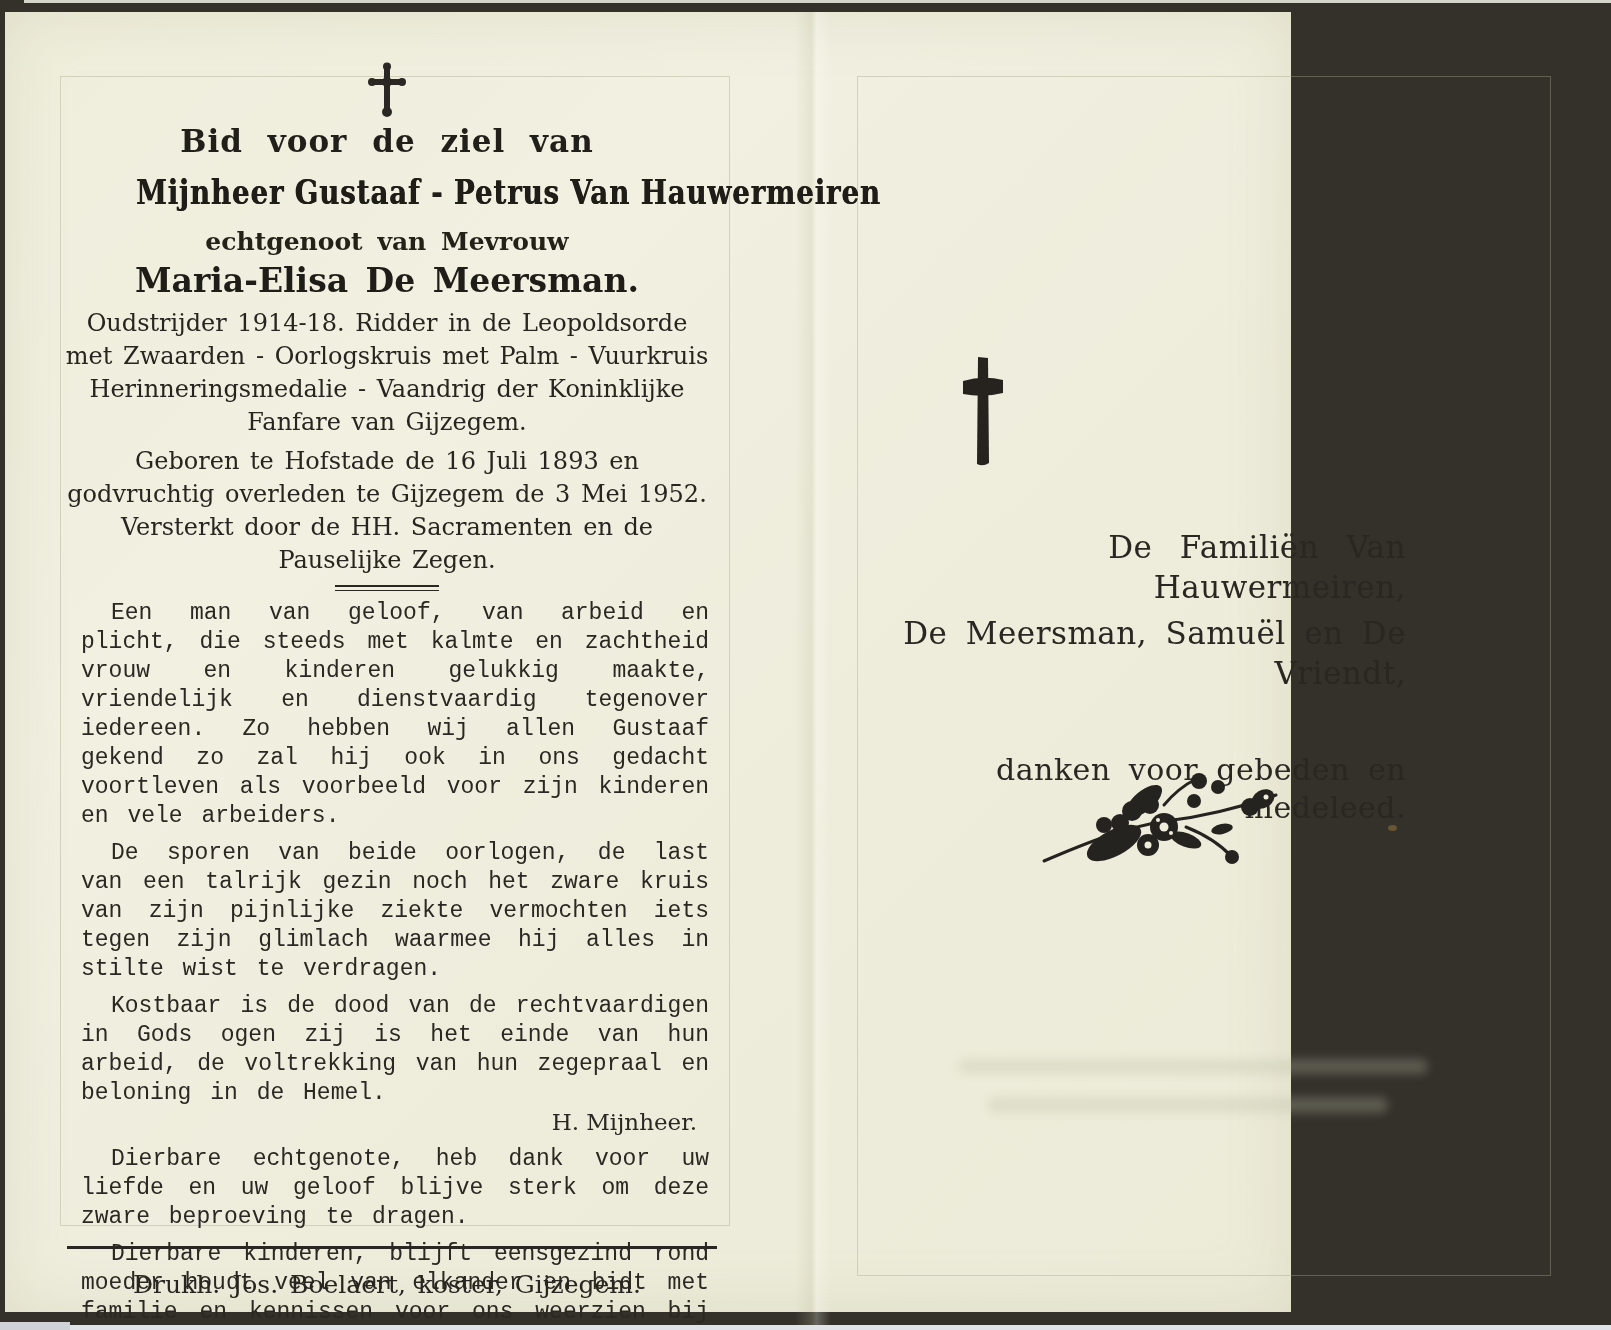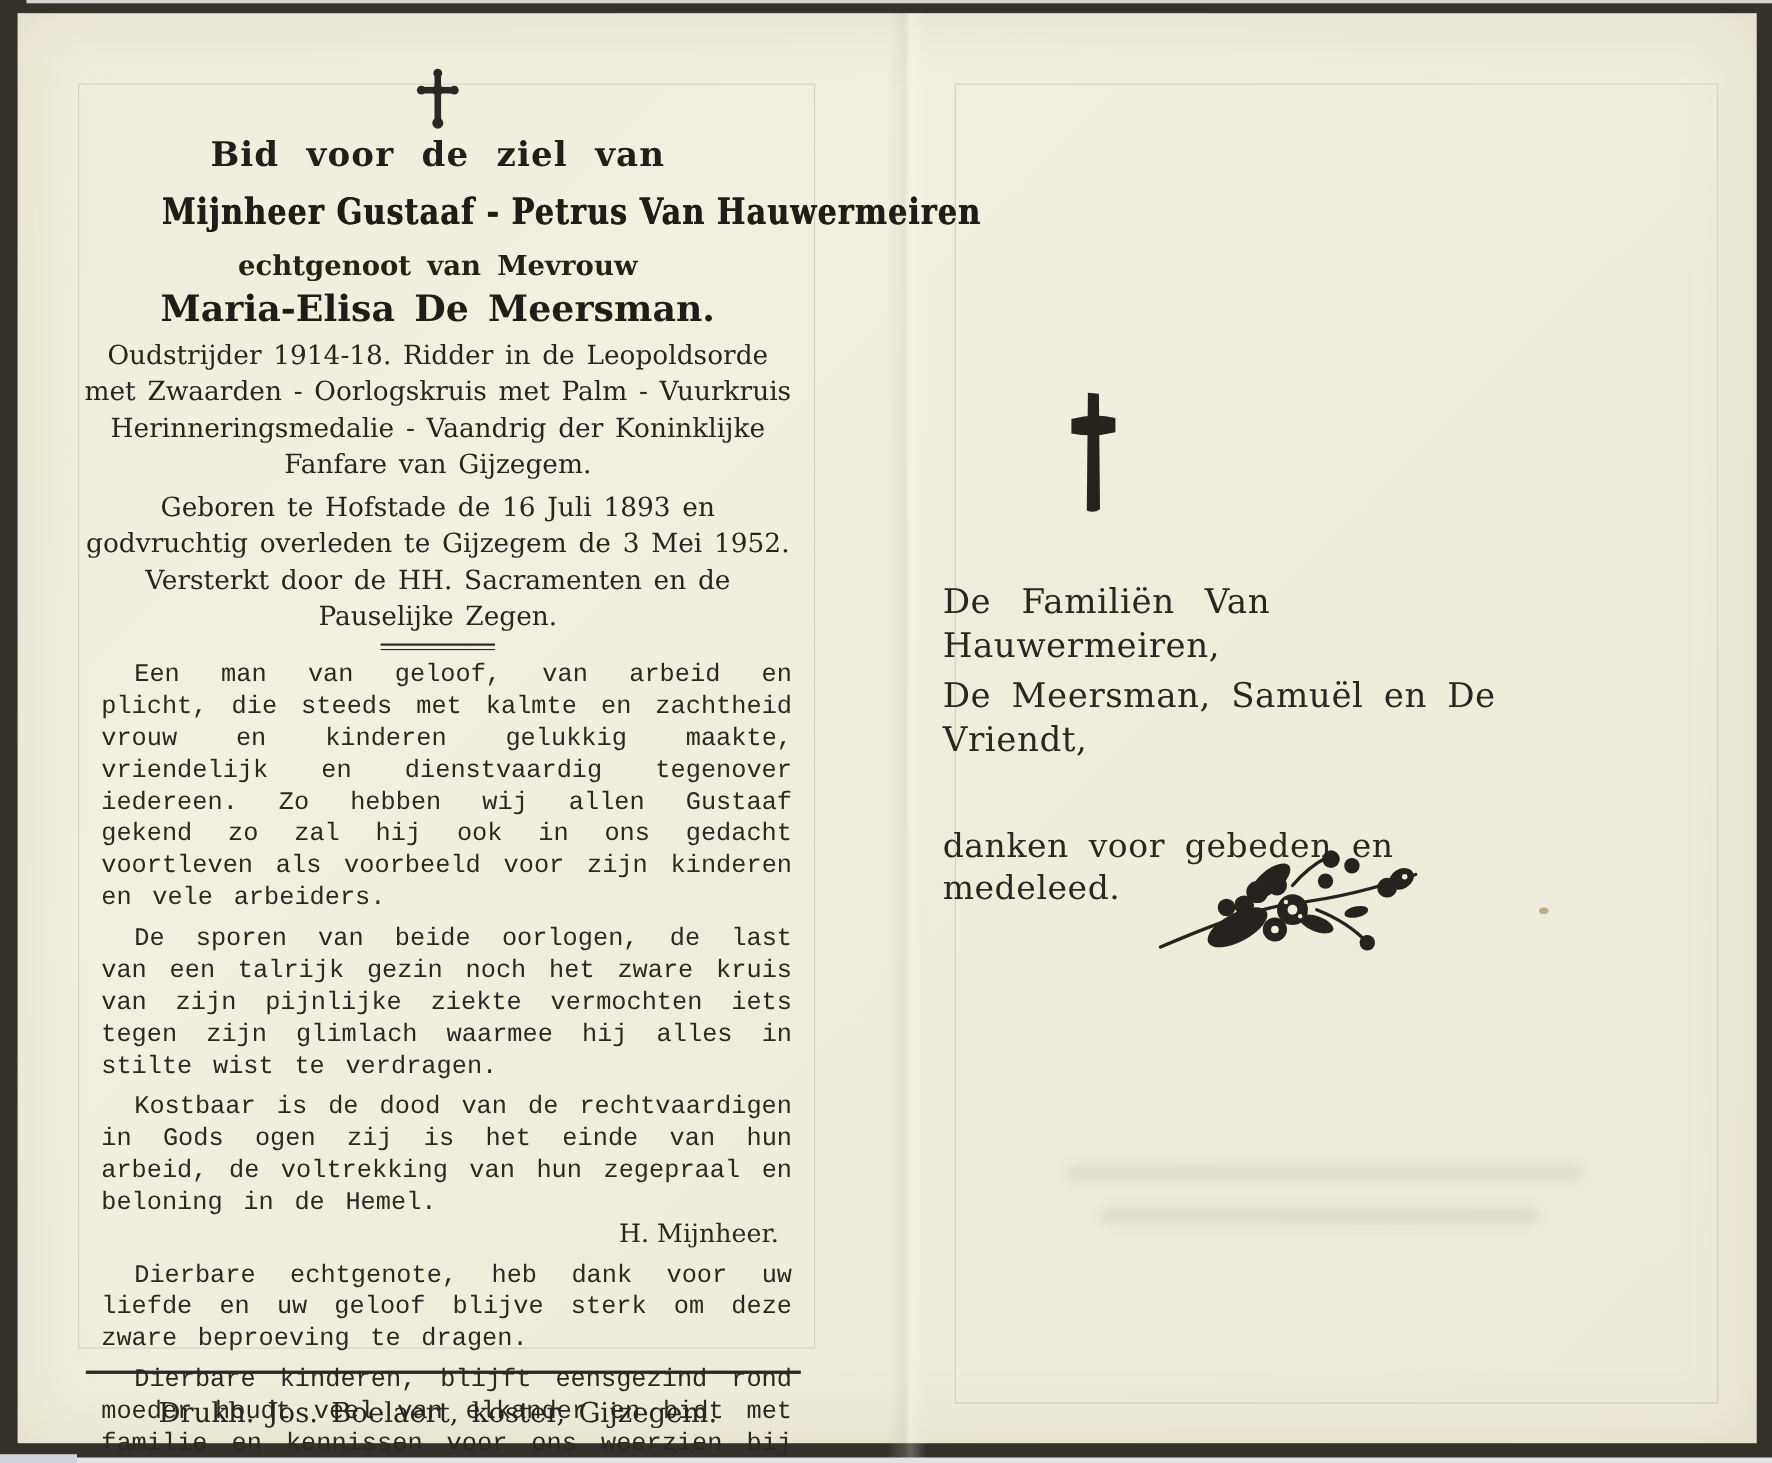--- a/index.html
+++ b/index.html
@@ -8,21 +8,21 @@
     background:#34312b;
     font-family:"DejaVu Serif","Liberation Serif",serif;
   }
   
   .edge-top{position:absolute;left:24px;top:0;right:0;height:3px;background:#d6d5cc;}
   .edge-bottom{position:absolute;left:0;bottom:0;width:100%;height:5px;background:#e0e3e7;}
   .edge-bottom-left{position:absolute;left:0;bottom:0;width:70px;height:8px;background:#cfd3d8;}
 
   
   .paper{
-    position:absolute;left:16px;top:12px;width:1581px;height:1300px;
+    position:absolute;left:5px;top:12px;width:1286px;height:1300px;
     background:linear-gradient(135deg,#efeedc 0%,#f1f0e1 30%,#eeeddc 60%,#ecebd8 100%);
     box-shadow:inset 0 0 60px rgba(180,175,140,0.25);
   }
   .inner-frame{position:absolute;border:1px solid rgba(168,166,138,0.40);}
   .inner-frame.left{left:55px;top:64px;width:668px;height:1148px;}
   .inner-frame.right{left:852px;top:64px;width:692px;height:1198px;}
   .fold{position:absolute;left:790px;top:0;width:36px;height:1330px;
     background:linear-gradient(90deg,rgba(190,188,158,0) 0%,rgba(186,184,152,0.22) 45%,rgba(255,255,250,0.25) 60%,rgba(190,188,158,0) 100%);}
 
   
@@ -38,21 +38,21 @@
   .body-par{margin:8px 0 0 16px;font-size:23px;line-height:29px;text-align:justify;text-indent:30px;word-spacing:5px;color:#2b2823;font-family:Liberation Mono, monospace;}
   .attribution{margin:0;font-size:23px;line-height:29px;text-align:right;padding-right:12px;color:#2b2823;}
   .prayer{margin:6px 0 0 0;font-size:23px;line-height:29px;text-indent:30px;word-spacing:5px;color:#2b2823;}
   .indulgence{margin:0;font-size:23px;line-height:29px;text-align:right;padding-right:22px;color:#2b2823;}
   .footer-rule{position:absolute;left:2px;top:1184px;width:650px;height:3px;background:#2a2722;}
   .printer{position:absolute;left:0;top:1196px;width:620px;margin:12px;font-size:25px;text-align:center;word-spacing:4px;color:#282520;}
 
   
   .page-right{position:absolute;left:833px;top:55px;width:700px;height:1240px;color:#2b2823;}
   .big-cross{position:absolute;left:122px;top:288px;}
-  .thanks-block{position:absolute;left:8px;top:460px;width:560px;text-align:left;}
+  .thanks-block{position:absolute;left:8px;top:460px;width:560px;text-align:right;}
   .fam-line1{margin:0;font-size:31px;word-spacing:17px;letter-spacing:0.5px;line-height:40px;color:#2a2722;}
   .fam-line2{margin:6px 0 0 0;font-size:31px;word-spacing:8px;letter-spacing:0.5px;line-height:40px;color:#2a2722;}
   .thanks-line{margin:58px 0 0 0;font-size:30px;word-spacing:8px;letter-spacing:0.5px;line-height:38px;color:#2a2722;}
   .ornament{position:absolute;left:198px;top:698px;}
   .ghost{position:absolute;background:rgba(186,188,162,0.30);filter:blur(5px);border-radius:8px;}
   .ghost.g1{left:120px;top:992px;width:470px;height:15px;}
   .ghost.g2{left:150px;top:1030px;width:400px;height:16px;}
   .stain{position:absolute;left:550px;top:758px;width:9px;height:6px;background:rgba(148,116,58,0.55);border-radius:50%;}
 </style>
 </head>

